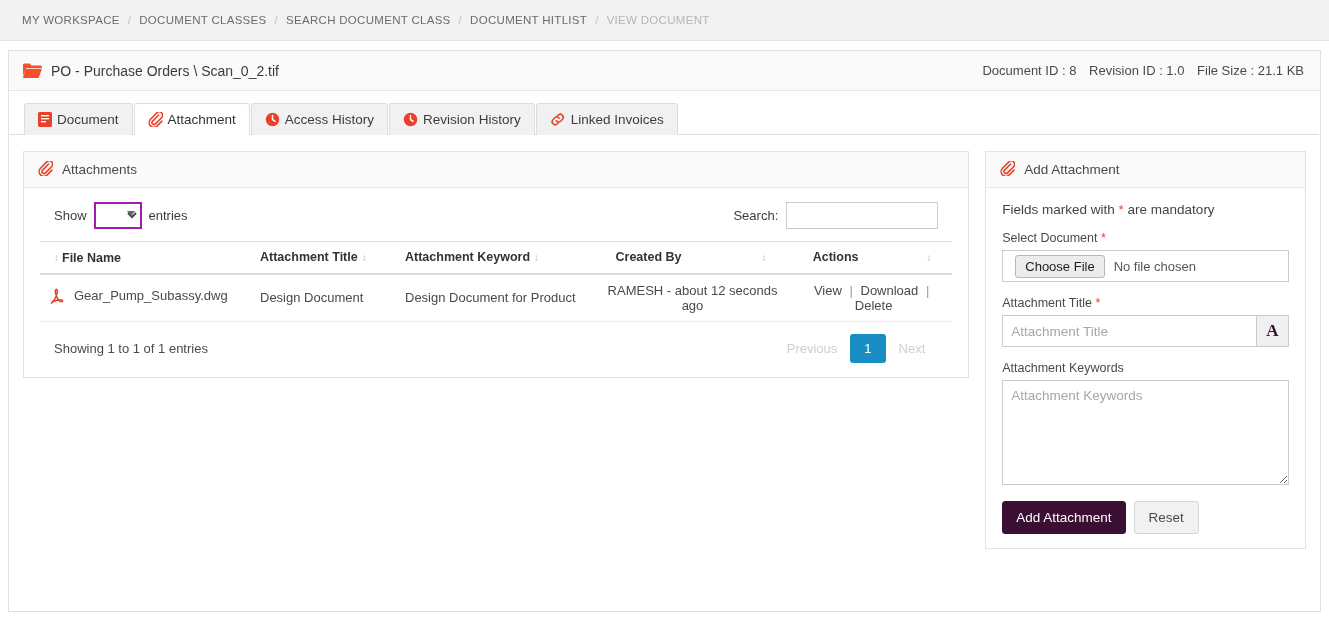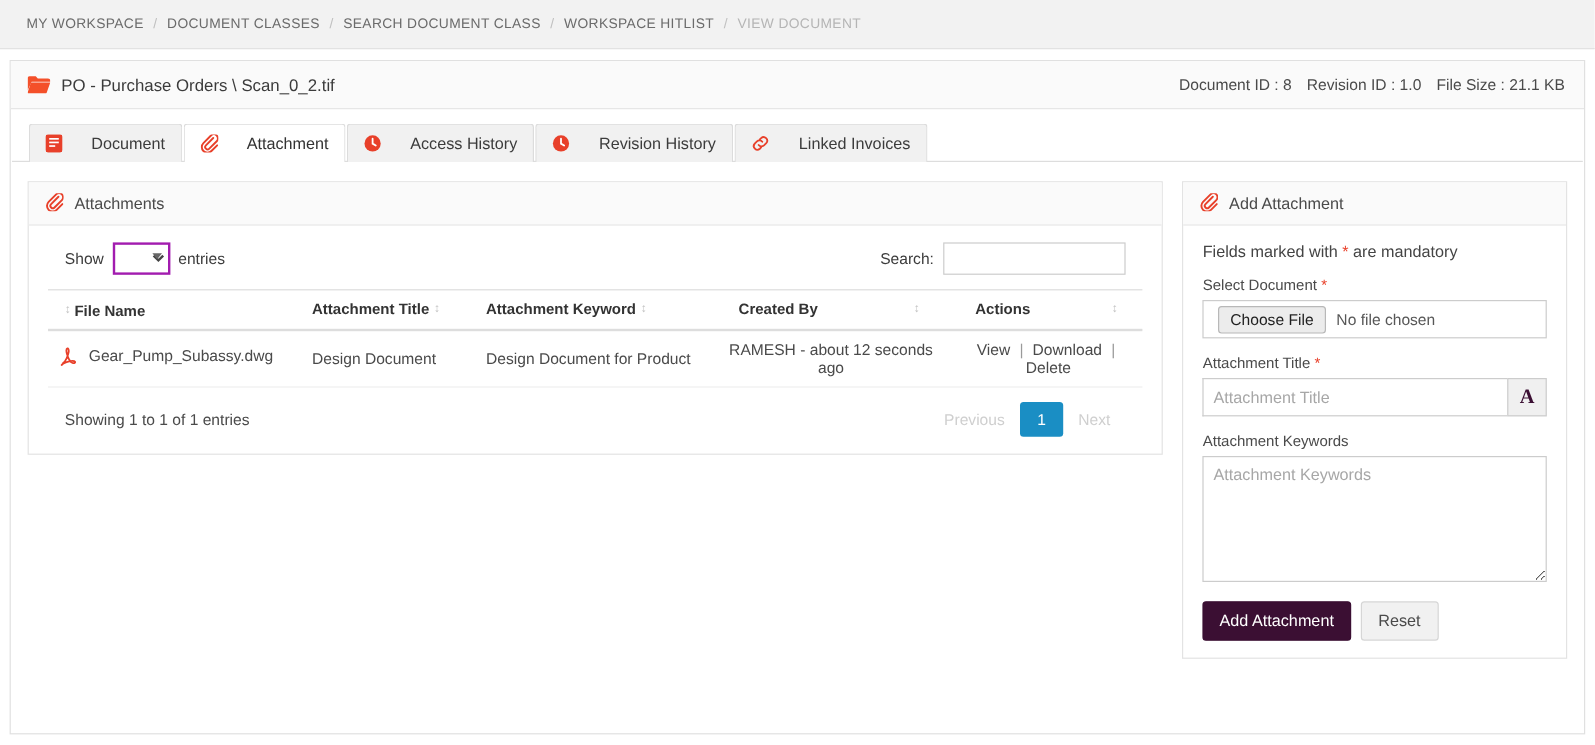--- a/index.html
+++ b/index.html
@@ -58,21 +58,21 @@
   
   .tabs {
     display: flex;
     padding: 12px 0 0 14px;
     border-bottom: 1px solid #dddddd;
     margin: 0 1px;
     height: 44px;
     align-items: flex-end;
   }
   .tab {
-    display: flex; align-items: center; gap: 24px;
+    display: flex; align-items: center; gap: 5px;
     height: 32px;
     padding: 0 13px;
     font-size: 13.5px;
     color: #3c3c3c;
     background: #f1f1f1;
     border: 1px solid #dcdcdc;
     border-bottom: none;
     border-radius: 3px 3px 0 0;
     margin-right: 1px;
     position: relative;
@@ -293,21 +293,21 @@
 </head>
 <body>
 
 <div class="breadcrumb-bar">
   <a class="crumb">MY WORKSPACE</a>
   <span class="crumb-sep">/</span>
   <a class="crumb">DOCUMENT CLASSES</a>
   <span class="crumb-sep">/</span>
   <a class="crumb">SEARCH DOCUMENT CLASS</a>
   <span class="crumb-sep">/</span>
-  <a class="crumb">WORKSPACE HITLIST</a>
+  <a class="crumb">DOCUMENT HITLIST</a>
   <span class="crumb-sep">/</span>
   <span class="crumb muted">VIEW DOCUMENT</span>
 </div>
 
 <div class="frame">
 
   <div class="doc-header">
     <div class="doc-title">
       <span>
         <svg class="folder-ico" viewBox="0 0 19 15">

